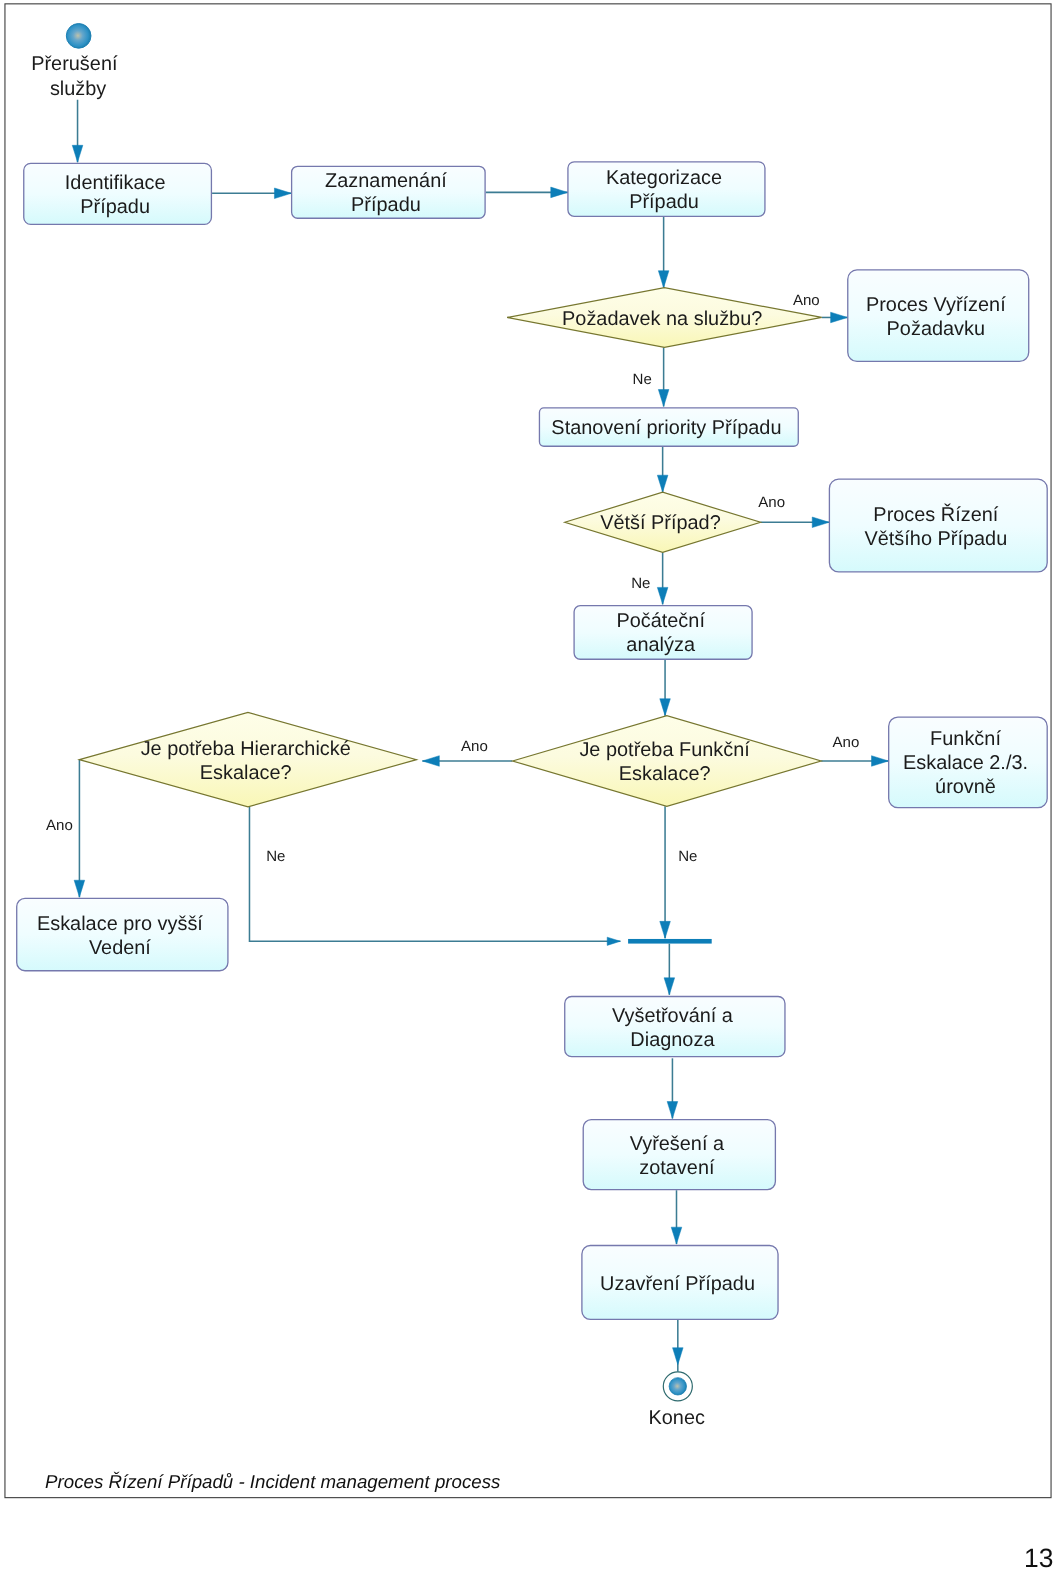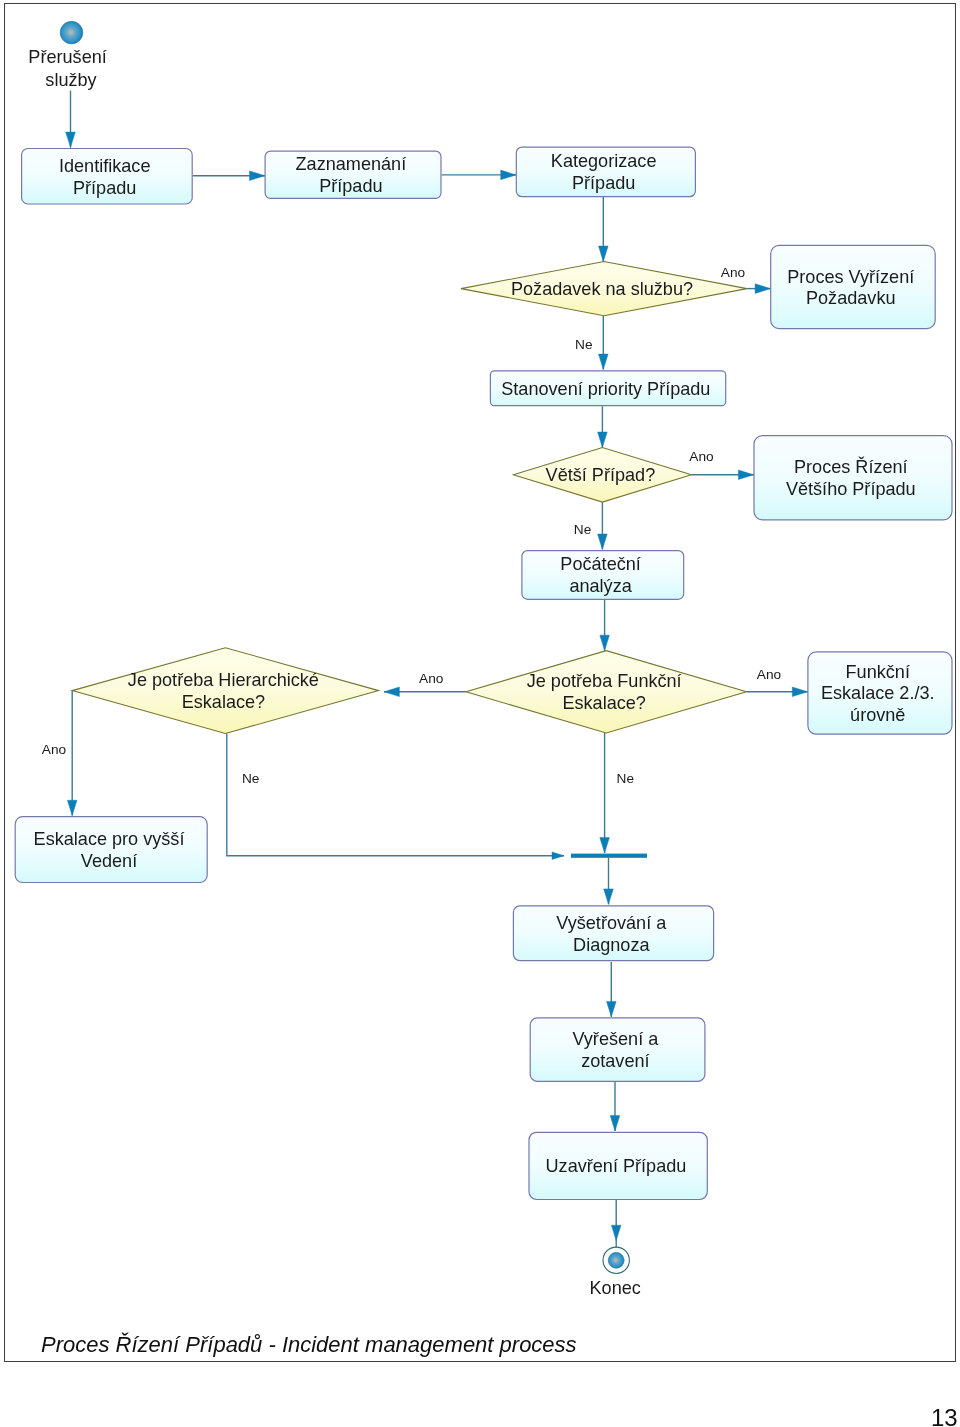--- a/index.html
+++ b/index.html
@@ -9,21 +9,21 @@
        -webkit-font-smoothing:antialiased;}
   #page{position:relative;width:960px;height:1427px;background:#fff;}
   #frame{position:absolute;left:4px;top:3px;width:952px;height:1359px;
          border:1.6px solid #3e3e3e;box-sizing:border-box;background:#fff;overflow:hidden;}
   #chart{position:absolute;left:-4px;top:-3px;}
   .nlab{font-family:"Liberation Sans",sans-serif;font-size:18.1px;fill:#1b1b1b;
         text-anchor:middle;}
   .elab{font-family:"Liberation Sans",sans-serif;font-size:13.7px;fill:#1b1b1b;
         text-anchor:middle;}
   #caption{position:absolute;left:41px;top:1356.3px;font-style:italic;font-weight:normal;
-           font-size:22px;color:#101010;white-space:nowrap;
+           font-size:17px;color:#101010;white-space:nowrap;
            transform:translateY(-100%);line-height:1;}
   #pageno{position:absolute;left:931px;top:1429.5px;font-size:24px;color:#101010;
           transform:translateY(-100%);line-height:1;}
 </style>
 </head>
 <body>
 
 <div id="page">
   <div id="frame">
     <svg id="chart" width="960" height="1427" viewBox="0 0 960 1427">

